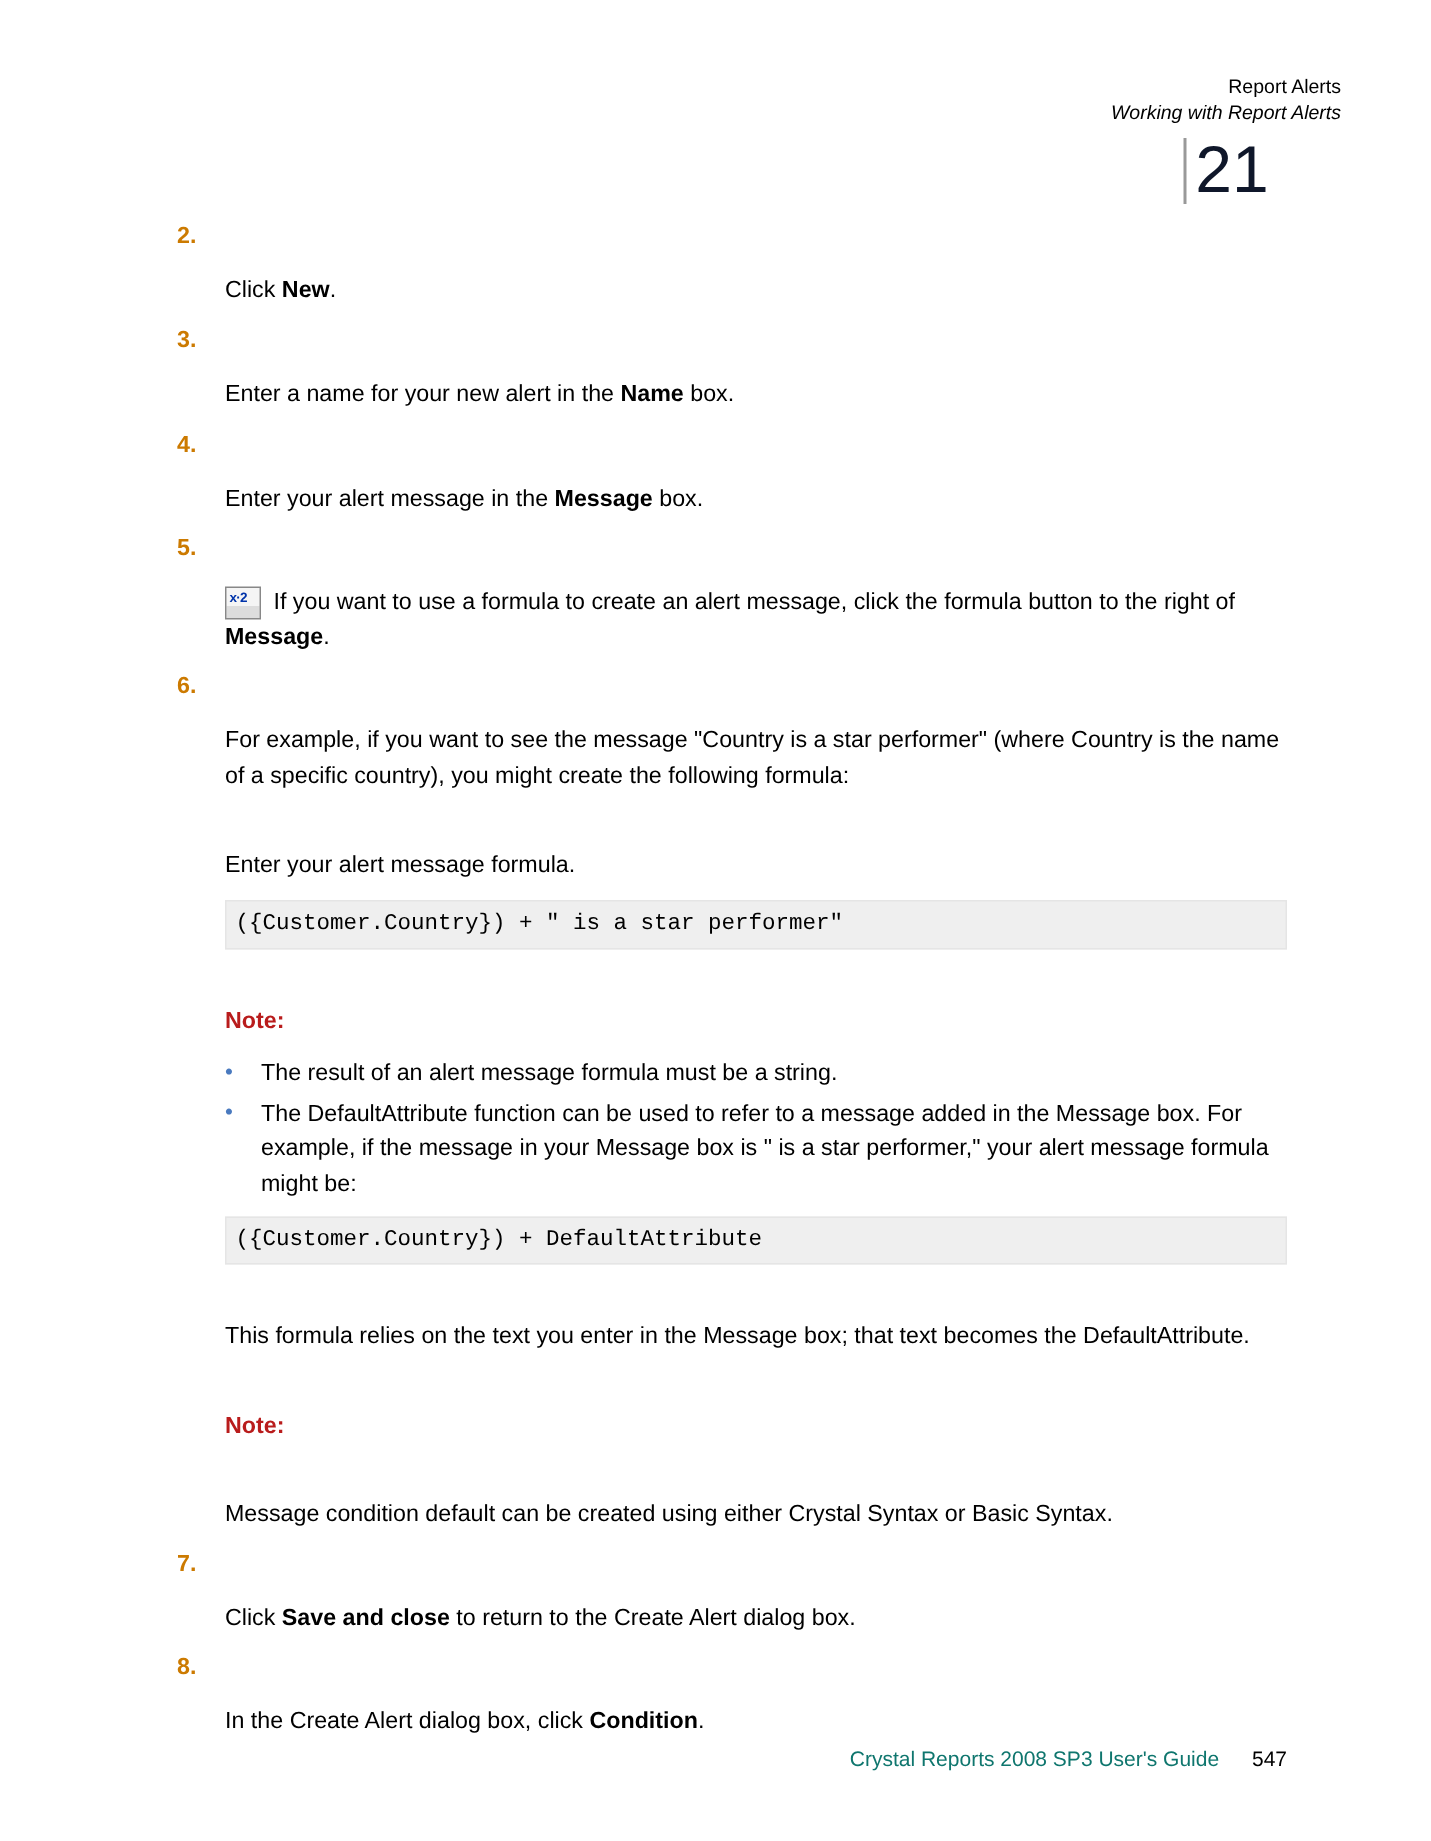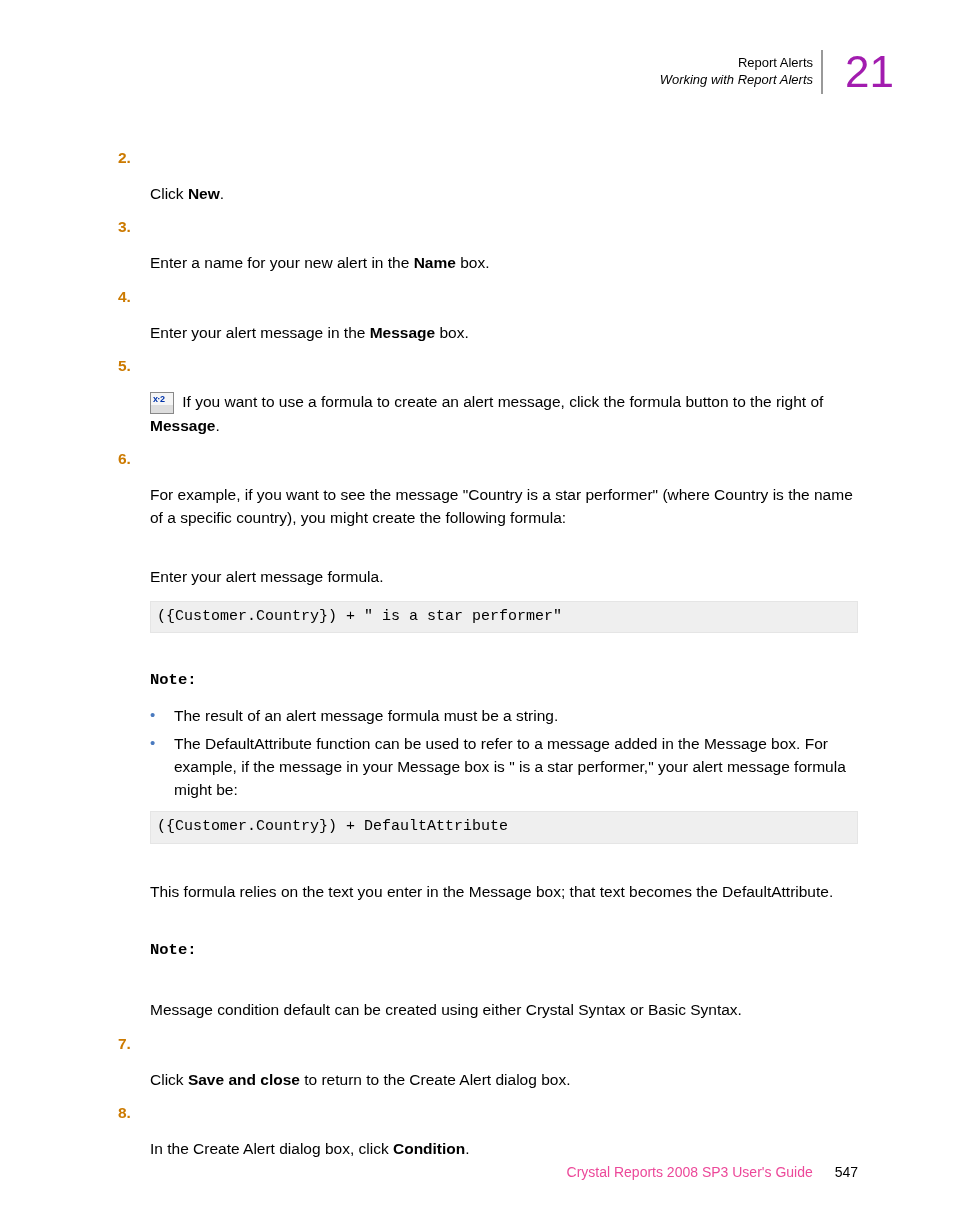--- a/index.html
+++ b/index.html
@@ -15,34 +15,35 @@
     padding: 56px 96px 56px 118px;
   }
   .header {
     position: absolute;
     top: 50px;
     right: 60px;
     text-align: right;
     display: flex;
     align-items: center;
     gap: 8px;
+    flex-direction: column;
   }
   .header-text {
     text-align: right;
     font-size: 13px;
     line-height: 1.3;
   }
   .header-text .line1 { display: block; }
   .header-text .line2 { display: block; font-style: italic; }
   .chapter-num {
     font-size: 44px;
     font-weight: 300;
-    color: #a21caf;
+    color: #0f172a;
     border-left: 2px solid #999;
-    padding-left: 22px;
+    padding-left: 6px;
     line-height: 1;
     font-family: Arial, sans-serif;
     text-align: right;
   }
   .content {
     margin-top: 90px;
   }
   ol.steps { list-style: none; margin: 0; padding: 0; }
   li.step {
     display: flex;
@@ -87,25 +88,24 @@
   pre.code {
     font-family: "Courier New", monospace;
     background: #efefef;
     padding: 4px 6px;
     margin: 10px 0;
     font-size: 15px;
     white-space: pre-wrap;
     border: 1px solid #e5e5e5;
   }
   .note-label {
-    color: #000000;
+    color: #b91c1c;
     font-weight: bold;
     margin-top: 8px;
     margin-bottom: 2px;
-    font-family: Liberation Mono, monospace;
   }
   ul.bullets {
     list-style: none;
     padding-left: 0;
     margin: 4px 0 10px 0;
   }
   ul.bullets li {
     display: flex;
     margin-bottom: 4px;
   }
@@ -115,21 +115,21 @@
     font-size: 15px;
     line-height: 1.5;
   }
   ul.bullets li .btext { flex: 1; }
   .footer {
     position: absolute;
     bottom: 44px;
     right: 96px;
     font-size: 14px;
   }
-  .footer-title { color: #ec4899; }
+  .footer-title { color: #0f766e; }
   .footer-page { margin-left: 18px; }
 </style>
 </head>
 <body>
 
 <div class="header">
   <div class="header-text">
     <span class="line1">Report Alerts</span>
     <span class="line2">Working with Report Alerts</span>
   </div>

